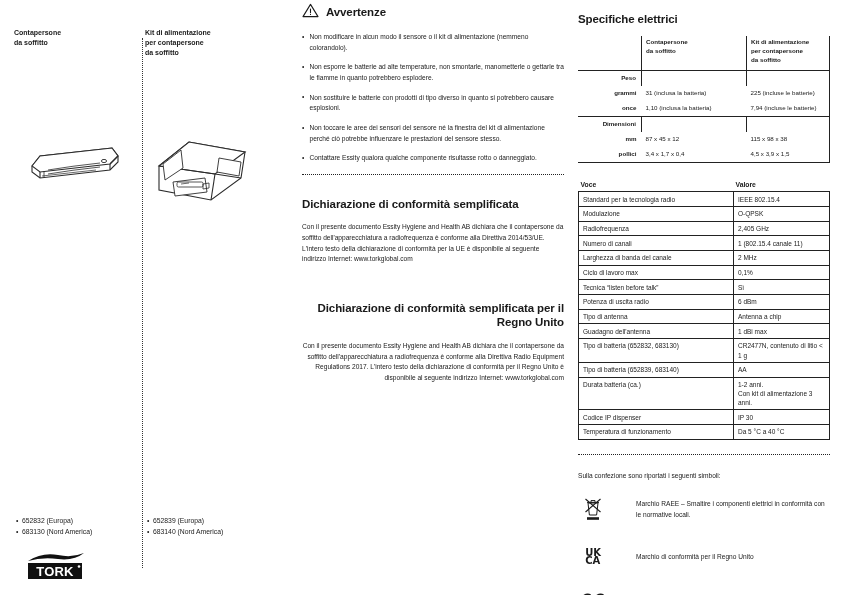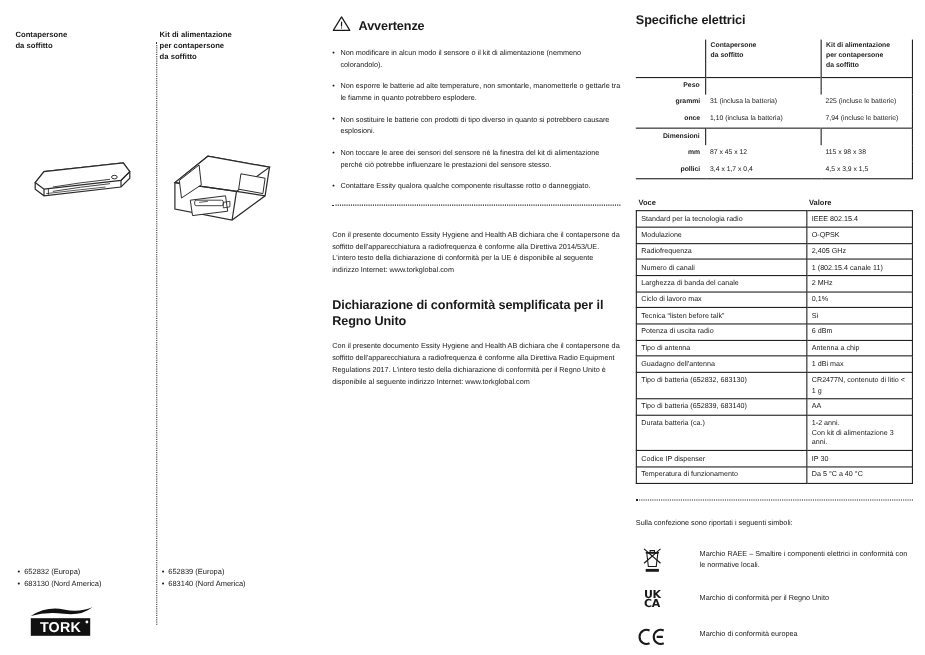--- a/index.html
+++ b/index.html
@@ -71,21 +71,21 @@
     content: "\2022";
     display: inline-block;
     width: 6px;
     margin-left: -6px;
   }
   .codes div { padding-left: 6px; }
 
   #tork-logo { position: absolute; left: 12px; bottom: 12px; }
 
   
-  #col-mid { left: 302px; top: 14px; width: 262px; }
+  #col-mid { left: 302px; top: 3px; width: 262px; }
 
   .warn-title-row {
     display: flex;
     align-items: center;
     gap: 7px;
     margin-bottom: 10px;
   }
   .warn-title-row .h2 { margin: 0; }
   .warn-list { list-style: none; margin: 0; padding: 0; }
   .warn-list li {
@@ -96,21 +96,21 @@
     margin-bottom: 9px;
   }
   .warn-list li::before {
     content: "\2022";
     position: absolute;
     left: 0;
     top: -0.5px;
   }
 
   #mid-sep { margin: 10px 0 22px 0; }
-  .conf-block + .conf-block { margin-top: 19px; }
+  .conf-block + .conf-block { margin-top: 36px; text-align: right; }
   .conf-block .body-txt { margin-top: 11px; }
 
   
   #col-right { left: 578px; top: 12px; width: 252px; }
 
   table { border-collapse: collapse; width: 100%; }
 
   
   #tbl-phys { margin-top: 10px; font-size: 6.2px; }
   #tbl-phys td, #tbl-phys th {
@@ -150,23 +150,23 @@
     line-height: 1.4;
   }
   #tbl-spec td.k { width: 146px; }
   #tbl-spec th.v, #tbl-spec td.v { }
 
   #right-sep { margin: 14px 0 16px 0; }
 
   #sym-intro { margin-bottom: 15px; }
   .sym-row {
     display: flex;
-    align-items: flex-start;
+    align-items: center;
     gap: 28px;
-    margin-bottom: 15px;
+    margin-bottom: 26px;
   }
   .sym-ico {
     width: 30px;
     flex: 0 0 30px;
     display: flex;
     justify-content: center;
     align-items: flex-start;
     padding-top: 1px;
   }
   .sym-txt { font-size: 6.6px; line-height: 1.6; padding-top: 2px; }
@@ -258,20 +258,21 @@
     <li>Non modificare in alcun modo il sensore o il kit di alimentazione (nemmeno colorandolo).</li>
     <li>Non esporre le batterie ad alte temperature, non smontarle, manometterle o gettarle tra le fiamme in quanto potrebbero esplodere.</li>
     <li>Non sostituire le batterie con prodotti di tipo diverso in quanto si potrebbero causare esplosioni.</li>
     <li>Non toccare le aree dei sensori del sensore né la finestra del kit di alimentazione perché ciò potrebbe influenzare le prestazioni del sensore stesso.</li>
     <li>Contattare Essity qualora qualche componente risultasse rotto o danneggiato.</li>
   </ul>
 
   <div class="dotted-h" id="mid-sep"></div>
 
   <div class="conf-block">
+    <h2 class="h2">Dichiarazione di conformità semplificata</h2>
     <p class="body-txt">Con il presente documento Essity Hygiene and Health AB dichiara che il contapersone da soffitto dell'apparecchiatura a radiofrequenza è conforme alla Direttiva 2014/53/UE. L'intero testo della dichiarazione di conformità per la UE è disponibile al seguente indirizzo Internet: www.torkglobal.com</p>
   </div>
 
   <div class="conf-block">
     <h2 class="h2">Dichiarazione di conformità semplificata per il Regno Unito</h2>
     <p class="body-txt">Con il presente documento Essity Hygiene and Health AB dichiara che il contapersone da soffitto dell'apparecchiatura a radiofrequenza è conforme alla Direttiva Radio Equipment Regulations 2017. L'intero testo della dichiarazione di conformità per il Regno Unito è disponibile al seguente indirizzo Internet: www.torkglobal.com</p>
   </div>
 </div>
 
 <div class="col" id="col-right">

